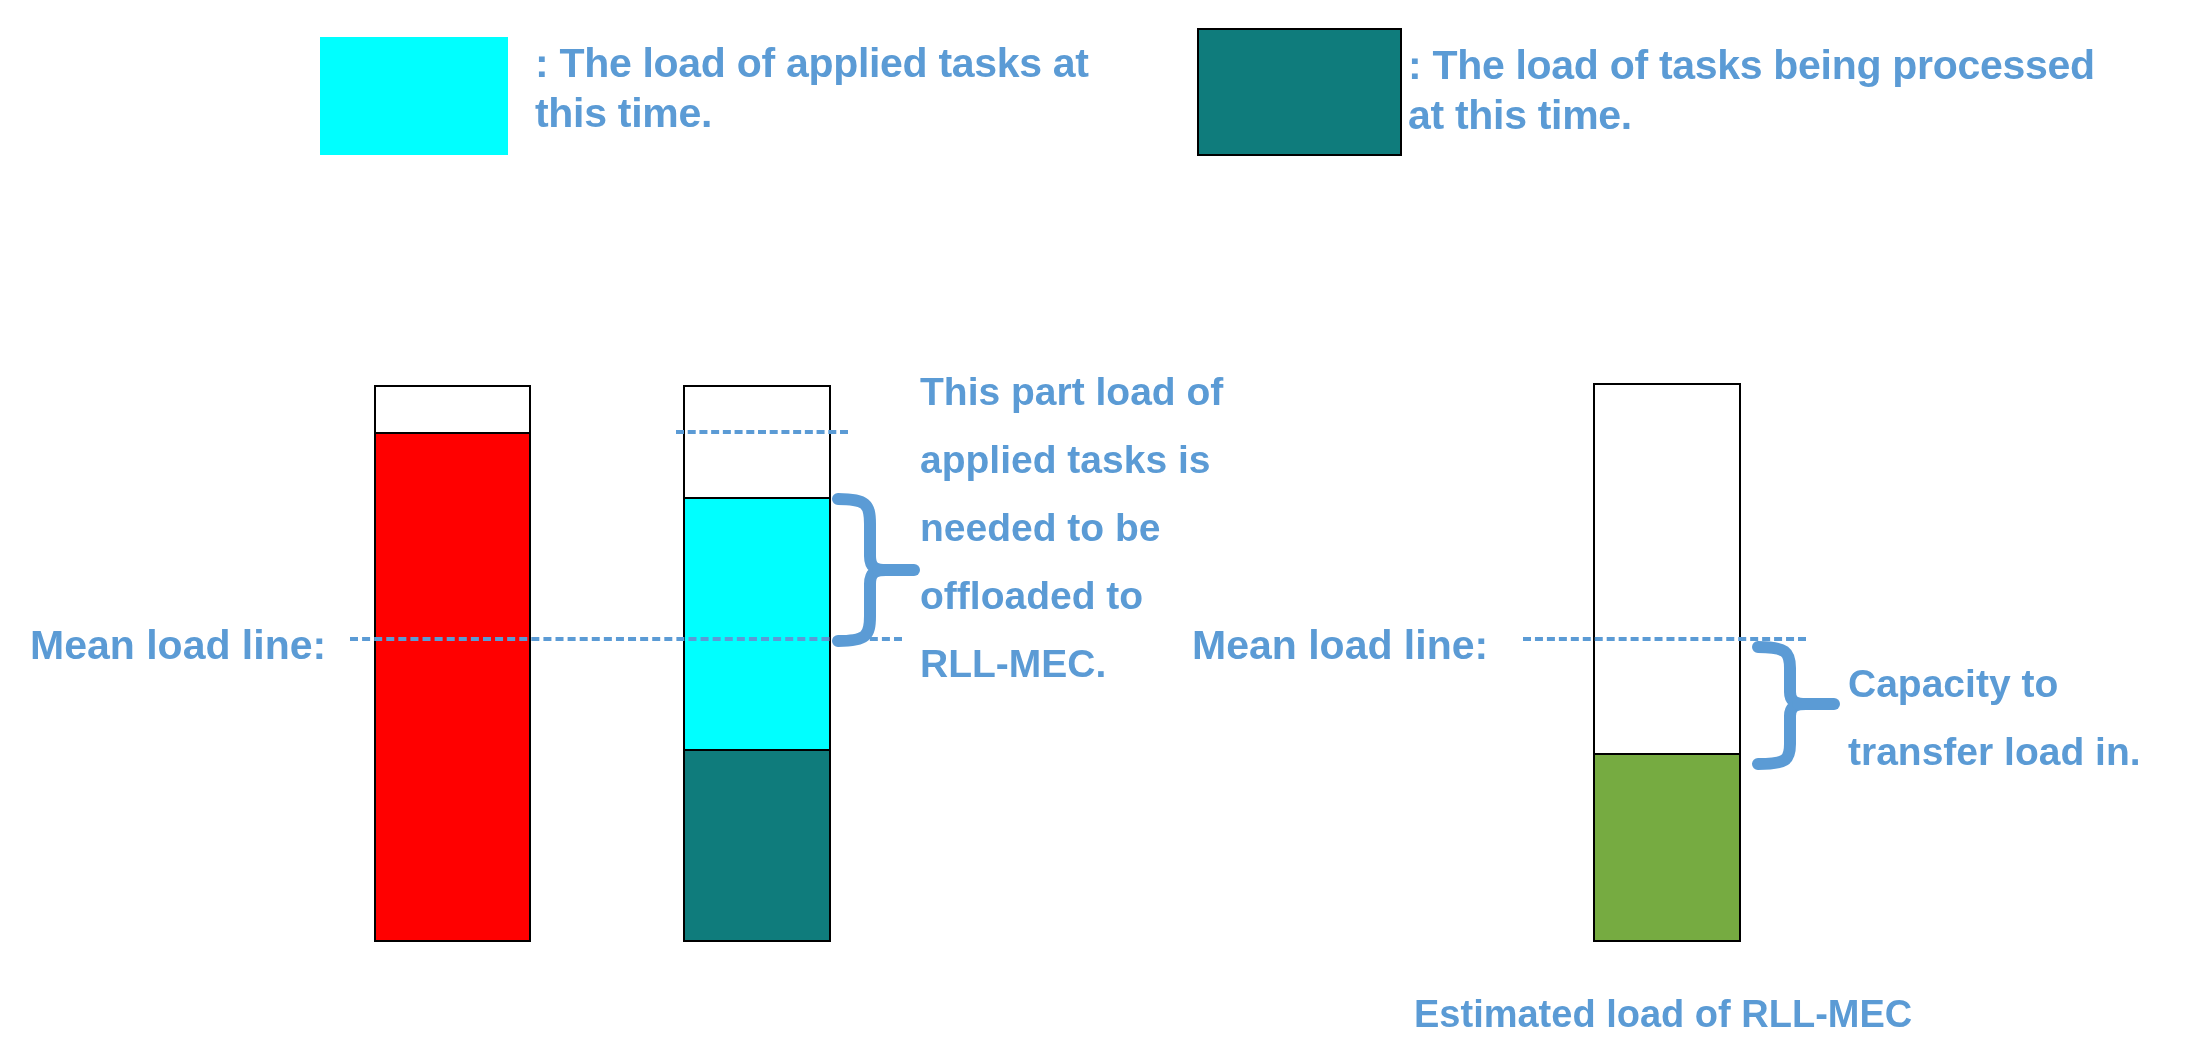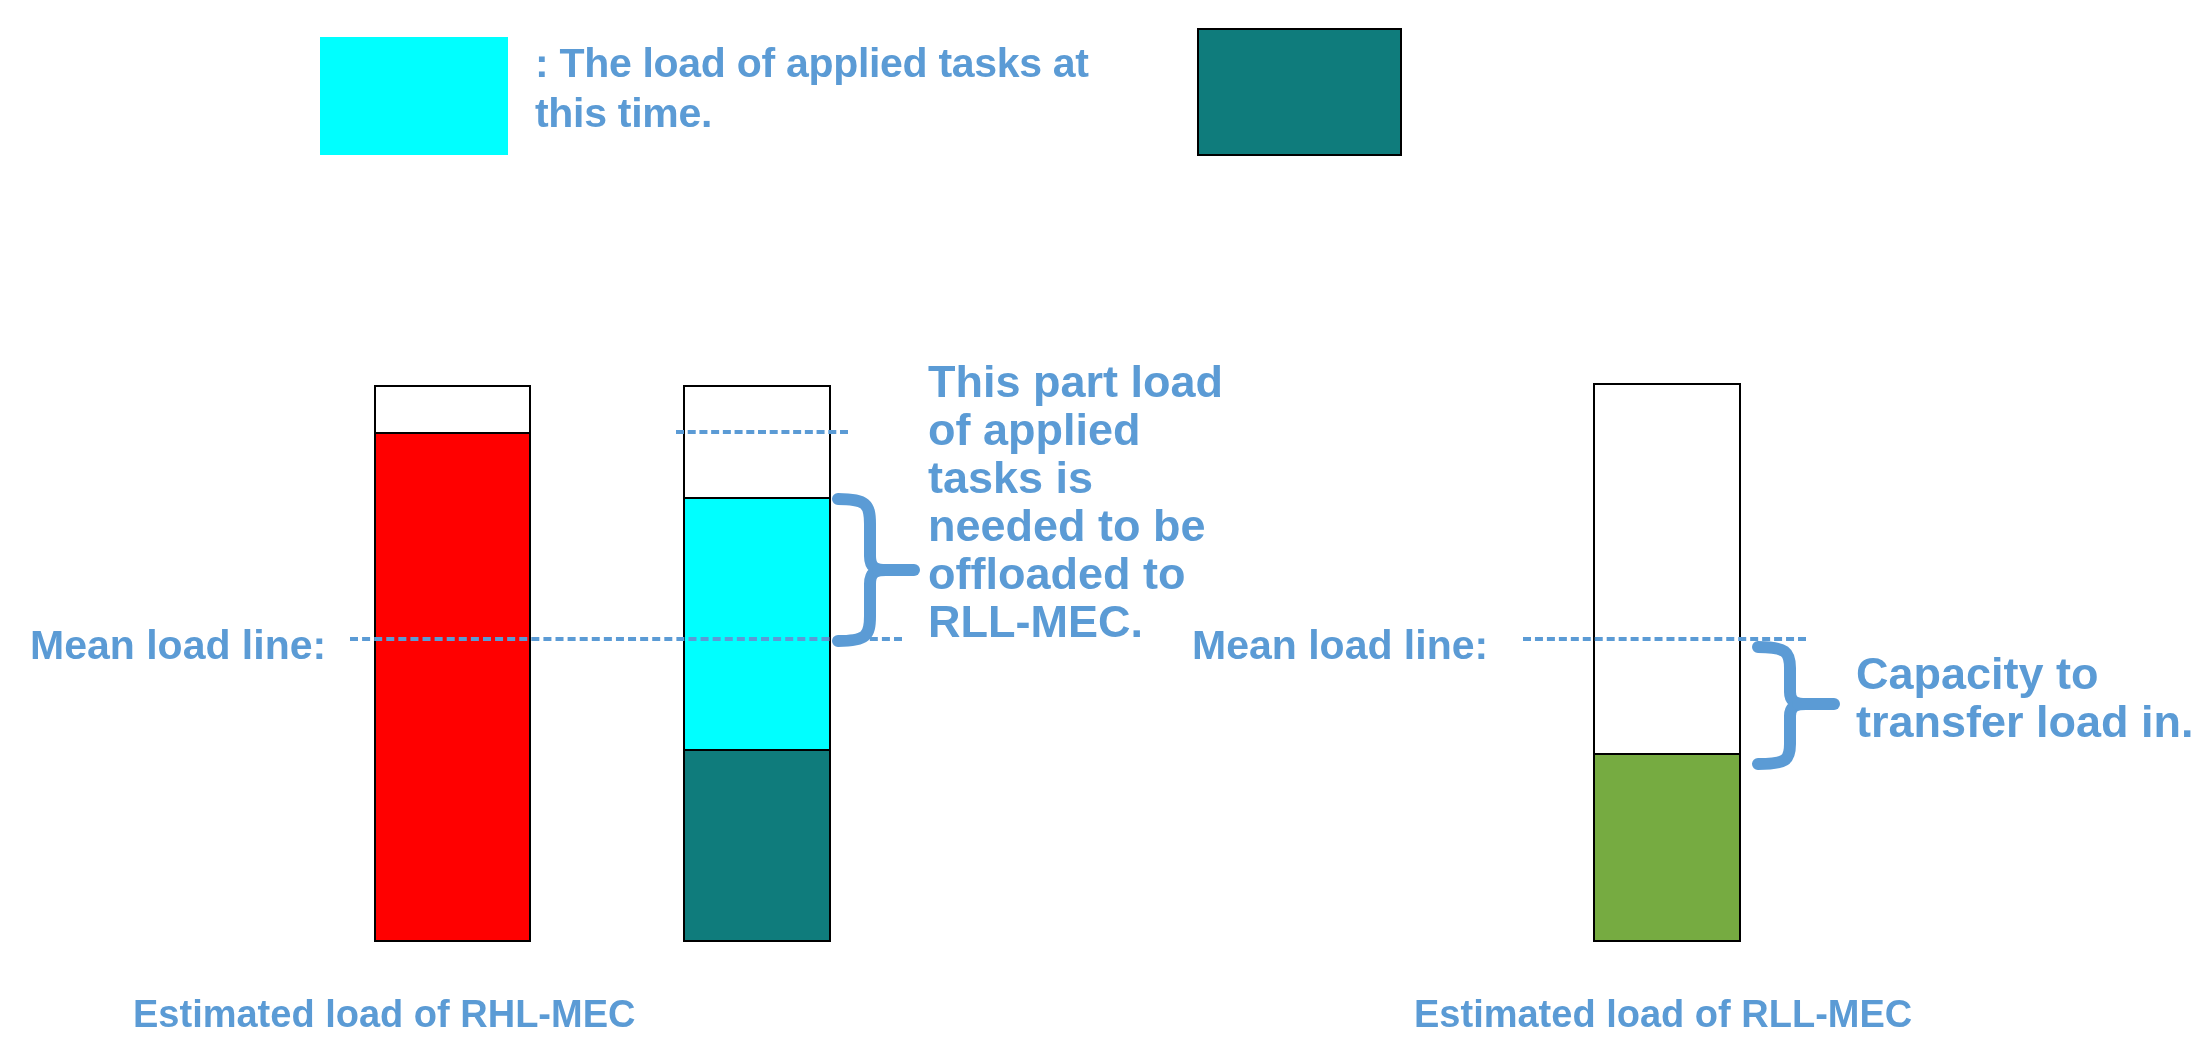--- a/index.html
+++ b/index.html
@@ -36,34 +36,35 @@
     position:absolute;height:0;
     border-top:4px dashed #5B9BD5;
   }
 
   
   .label-blue{
     position:absolute;color:#5B9BD5;font-weight:bold;
   }
   .mean-label{font-size:41px;line-height:46px;white-space:nowrap;text-align:right;}
   .axis-label{font-size:38px;line-height:44px;white-space:nowrap;}
-  .callout{font-size:45px;line-height:48px;margin-left:8px;}
+  .callout{font-size:39px;line-height:68px;}
 
   
   .brace{position:absolute;overflow:visible;}
 </style>
 </head>
 <body>
 
 <div class="canvas">
 
   <div class="legend-swatch cyan" style="left:320px;top:37px;width:188px;height:118px;"></div>
   <div class="legend-text" style="left:535px;top:38px;width:570px;">: The load of applied tasks at this time.</div>
 
   <div class="legend-swatch teal" style="left:1197px;top:28px;width:205px;height:128px;"></div>
+  <div class="legend-text" style="left:1408px;top:40px;width:700px;">: The load of tasks being processed at this time.</div>
 
   <div class="bar-outline" style="left:374px;top:385px;width:157px;height:557px;">
     <div class="bar-seg seg-red seg-line-top" style="left:0;right:0;bottom:0;height:508px;"></div>
   </div>
 
   <div class="bar-outline" style="left:683px;top:385px;width:148px;height:557px;">
     <div class="bar-seg seg-cyan seg-line-top" style="left:0;right:0;bottom:191px;height:252px;"></div>
     <div class="bar-seg seg-teal seg-line-top" style="left:0;right:0;bottom:0;height:191px;"></div>
   </div>
 
@@ -88,18 +89,17 @@
   <div class="label-blue callout" style="left:920px;top:358px;width:320px;">This part load of applied tasks is needed to be offloaded to RLL-MEC.</div>
 
   <svg class="brace" style="left:1748px;top:638px;width:90px;height:135px;" viewBox="0 0 90 135">
     <path d="M 10 9 C 38 9, 42 14, 42 30 L 42 54 C 42 64, 48 66, 58 66
              C 48 66, 42 68, 42 78 L 42 106 C 42 122, 38 126, 10 126" fill="none" stroke="#5B9BD5" stroke-width="12" stroke-linecap="round" stroke-linejoin="round"></path>
     <line x1="50" y1="66" x2="86" y2="66" stroke="#5B9BD5" stroke-width="12" stroke-linecap="round"></line>
   </svg>
 
   <div class="label-blue callout" style="left:1848px;top:650px;width:350px;">Capacity to transfer load in.</div>
 
-  <div class="label-blue axis-label" style="left:133px;top:992px;">Estimated load of RHL-MEC</div>
 
 
   <div class="label-blue axis-label" style="left:1414px;top:992px;">Estimated load of RLL-MEC</div>
 
 </div>
 
 </body></html>

